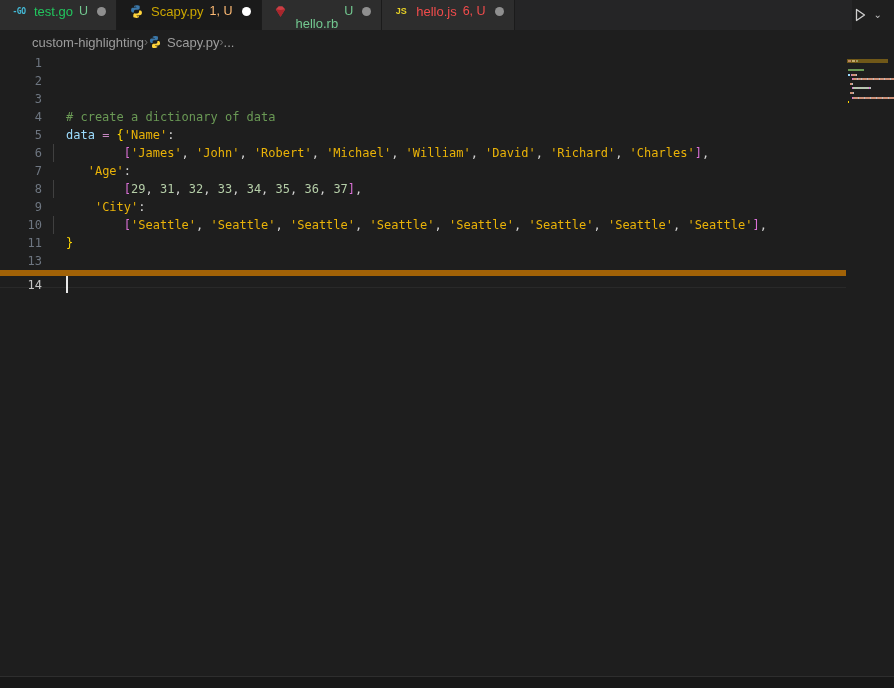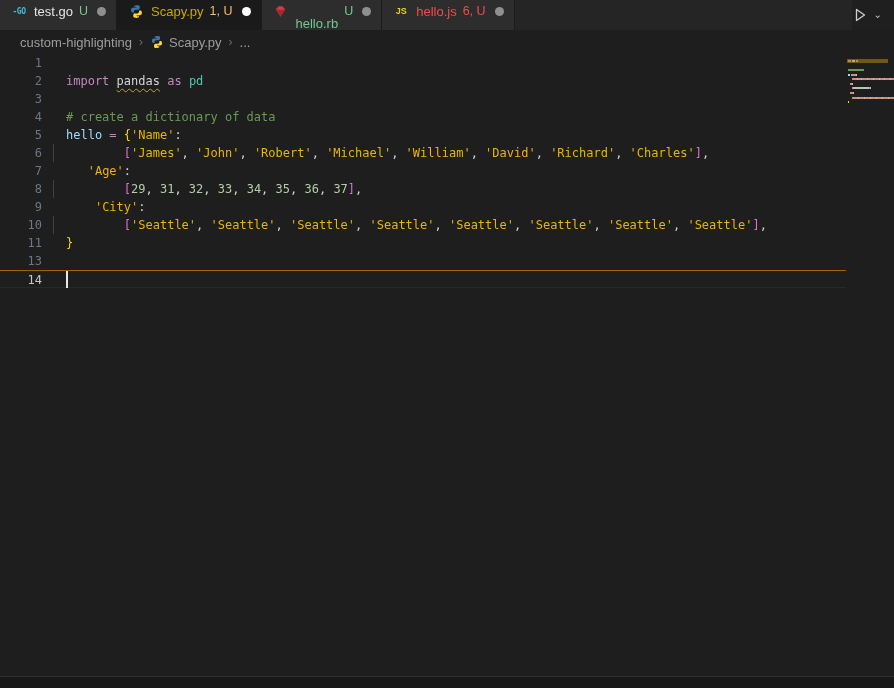--- a/index.html
+++ b/index.html
@@ -39,22 +39,22 @@
 
   .tab-actions {
     margin-left:auto; display:flex; align-items:center; gap:6px;
     padding-right:12px; background:#1f1f1f;
   }
   .run-chevron { color:#c0c0c0; font-size:10px; transform:translateY(-1px); }
 
   
   .breadcrumbs {
     height:24px; display:flex; align-items:center;
-    padding-left:20px; font-size:13px; color:#9d9d9d;
-    background:#1e1e1e; gap:7px;
+    padding-left:32px; font-size:13px; color:#9d9d9d;
+    background:#1e1e1e; 
   }
   .breadcrumbs .sep { color:#6a6a6a; font-size:12px; }
   .breadcrumbs .crumb { display:flex; align-items:center; gap:5px; cursor:pointer; }
 
   
   .editor {
     position:absolute; top:54px; left:0; right:0; bottom:12px;
     background:#1e1e1e;
     font-family:"DejaVu Sans Mono", monospace;
     font-size:12px; line-height:18px;
@@ -62,21 +62,21 @@
   .code-row { display:flex; height:18px; position:relative; }
   .linenum {
     width:42px; text-align:right; color:#6e7681;
     flex:none; user-select:none;
   }
   .code-text {
     margin-left:24px; white-space:pre; position:relative;
     color:#d4d4d4;
   }
   .code-row.active .linenum { color:#c6c6c6; }
-  .code-row.active { border-top:1px solid #a16207; border-bottom:1px solid #292929; }
+  .code-row.active { border-top:6px solid #a16207; border-bottom:1px solid #292929; }
 
   .indent-guide {
     position:absolute; left:calc(24px + 4ch); top:0; bottom:0;
     border-left:1px solid #404040;
   }
 
   .tok-k  { color:#c586c0; }            
   .tok-o  { color:#c586c0; }            
   .tok-v  { color:#9cdcfe; }            
   .tok-t  { color:#4ec9b0; }            
@@ -117,21 +117,21 @@
 </style>
 </head>
 <body>
 
 <div class="tabbar">
   <div id="tabs-host" style="display:flex;">
       <div class="tab">
         <span class="ficon">
           <span class="go-icon">-GO</span>
         </span>
-        <span class="label" style="color: #e5e5e5;">test.go</span>
+        <span class="label" style="color: #22c55e;">test.go</span>
         <span class="decoration" style="color: rgb(115, 201, 145);">U</span>
         <span class="dot"></span>
       </div>
       <div class="tab active">
         <span class="ficon">
           <span style="display: inline-flex;">
             <svg width="15" height="15" viewBox="0 0 16 16">
               <path d="M7.9 1.2c-2.6 0-2.45 1.15-2.45 1.15l.01 1.2h2.5v.55H4.4S2.2 3.85 2.2 6.55c0 2.7 1.9 2.6 1.9 2.6h1.15V7.9s-.06-1.9 1.87-1.9h2.48s1.8.03 1.8-1.75V2.4S11.7 1.2 7.9 1.2zM6.55 2a.45.45 0 1 1 0 .9.45.45 0 0 1 0-.9z" fill="#3b77a8"></path>
               <path d="M8.1 14.8c2.6 0 2.45-1.15 2.45-1.15l-.01-1.2h-2.5v-.55h3.56s2.2.25 2.2-2.45c0-2.7-1.9-2.6-1.9-2.6h-1.15v1.25s.06 1.9-1.87 1.9H6.4s-1.8-.03-1.8 1.75v1.85s-.3 1.2 3.5 1.2zm1.35-.8a.45.45 0 1 1 0-.9.45.45 0 0 1 0 .9z" fill="#ffd43b"></path>
             </svg>
@@ -191,33 +191,32 @@
   <span class="crumb">...</span>
 </div>
 
 <div class="editor" id="editor-host">
     <div class="code-row">
       <span class="linenum">1</span>
       <span class="code-text"></span>
     </div>
     <div class="code-row">
       <span class="linenum">2</span>
-      <span class="code-text"><span class="tok-k">import</span><span class="tok-p"> </span><span class="tok-w">pandas</span><span class="tok-p"> </span><span class="tok-k">as</span><span class="tok-p"> </span><span class="tok-t">pd</span></span>
     </div>
     <div class="code-row">
       <span class="linenum">3</span>
       <span class="code-text"></span>
     </div>
     <div class="code-row">
       <span class="linenum">4</span>
       <span class="code-text"><span class="tok-c"># create a dictionary of data</span></span>
     </div>
     <div class="code-row">
       <span class="linenum">5</span>
-      <span class="code-text"><span class="tok-v">hello</span><span class="tok-p"> </span><span class="tok-o">=</span><span class="tok-p"> </span><span class="tok-b1">{</span><span class="tok-s">'Name'</span><span class="tok-p">:</span></span>
+      <span class="code-text"><span class="tok-v">data</span><span class="tok-p"> </span><span class="tok-o">=</span><span class="tok-p"> </span><span class="tok-b1">{</span><span class="tok-s">'Name'</span><span class="tok-p">:</span></span>
     </div>
     <div class="code-row">
       <span class="linenum">6</span>
       <span class="code-text"><span class="tok-p">        </span><span class="tok-b2">[</span><span class="tok-s">'James'</span><span class="tok-p">, </span><span class="tok-s">'John'</span><span class="tok-p">, </span><span class="tok-s">'Robert'</span><span class="tok-p">, </span><span class="tok-s">'Michael'</span><span class="tok-p">, </span><span class="tok-s">'William'</span><span class="tok-p">, </span><span class="tok-s">'David'</span><span class="tok-p">, </span><span class="tok-s">'Richard'</span><span class="tok-p">, </span><span class="tok-s">'Charles'</span><span class="tok-b2">]</span><span class="tok-p">,</span></span>
       <span class="indent-guide"></span>
     </div>
     <div class="code-row">
       <span class="linenum">7</span>
       <span class="code-text"><span class="tok-p">   </span><span class="tok-s">'Age'</span><span class="tok-p">:</span></span>
     </div>

